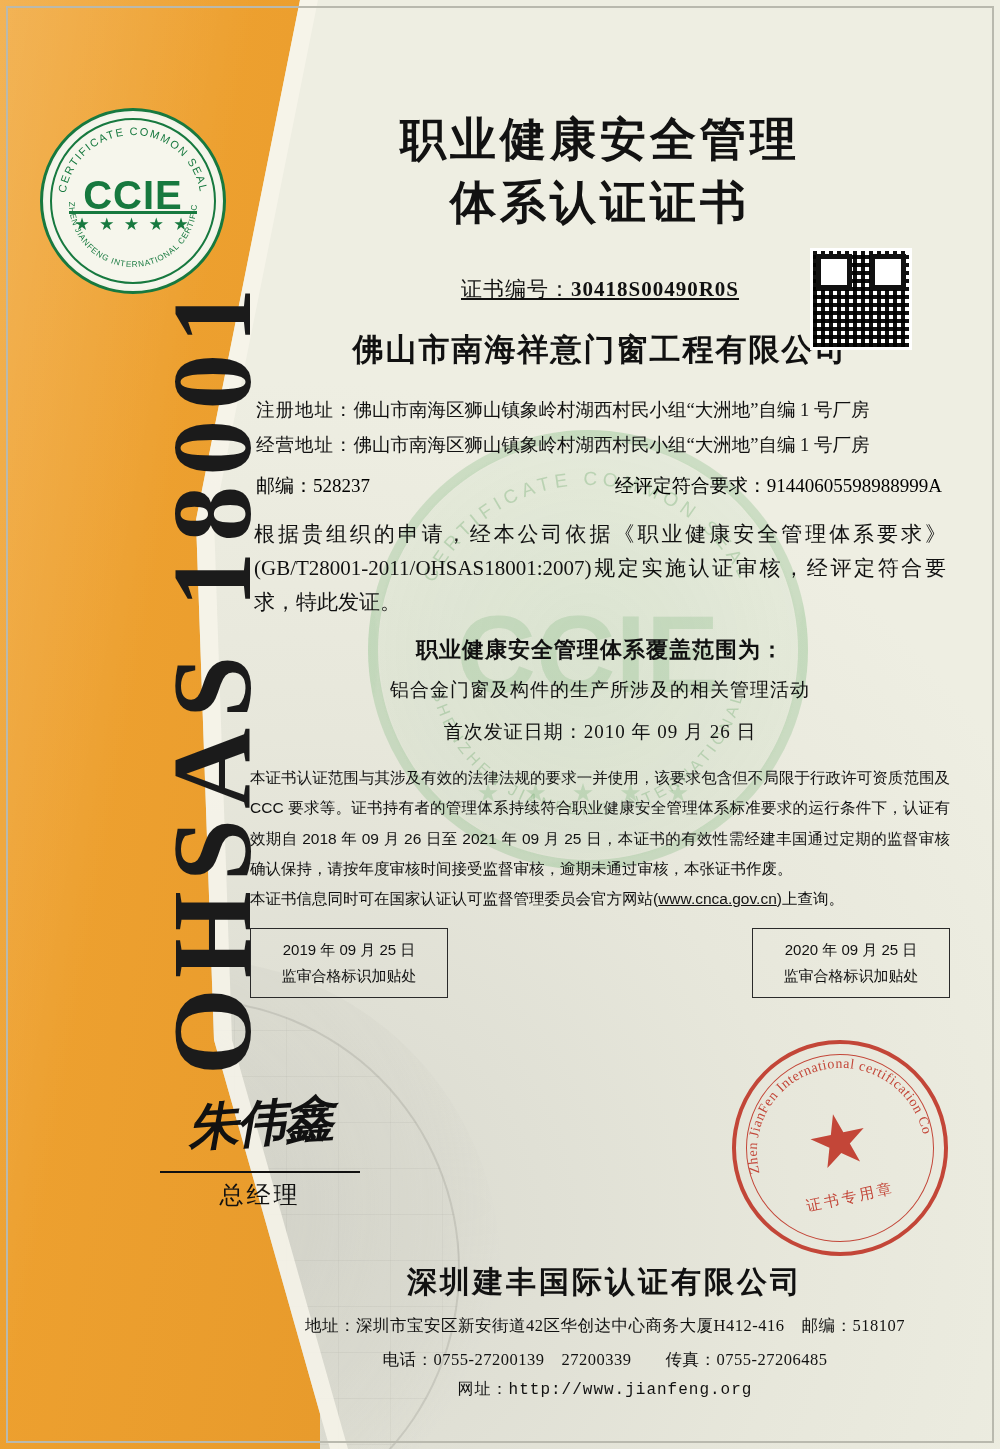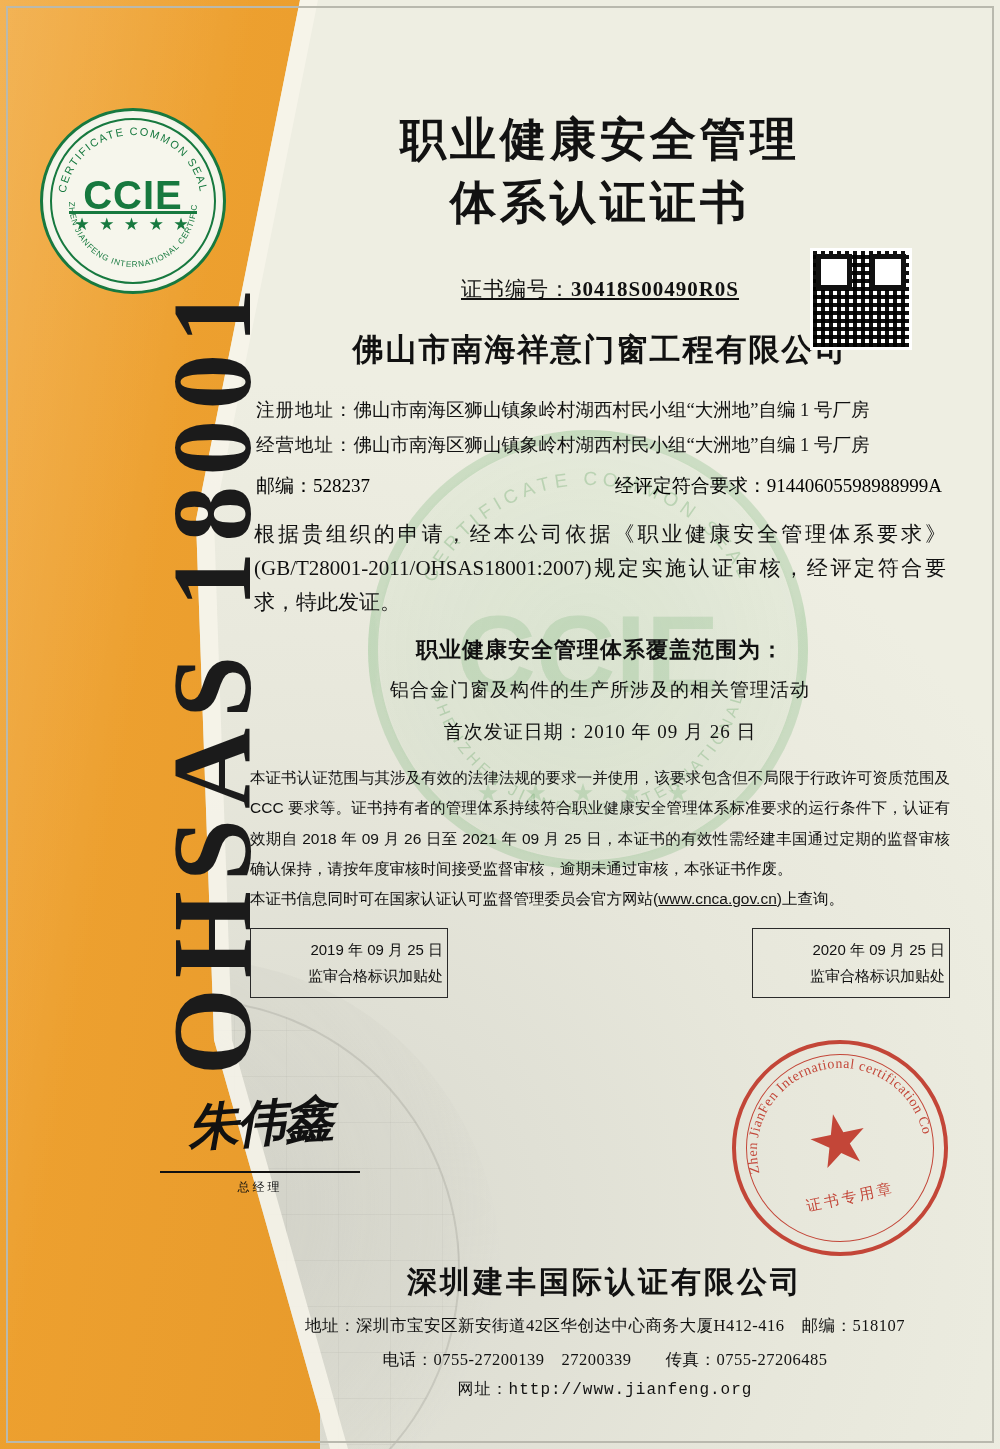--- a/index.html
+++ b/index.html
@@ -163,35 +163,35 @@
   }
   .fine{
     margin-top:18px;font-size:15.5px;line-height:1.95;color:#111;text-align:justify;
     font-family:"Liberation Sans", sans-serif;
   }
   .fine a{color:#111;text-decoration:underline;}
   .stampboxes{
     margin-top:14px;display:flex;justify-content:space-between;
   }
   .stampbox{
-    width:188px;border:1.5px solid #2a2a2a;text-align:right;padding:8px 4px 9px;
+    width:188px;border:1.5px solid #2a2a2a;text-align:center;padding:8px 4px 9px;
     font-size:15px;line-height:1.7;font-family:"Liberation Sans",sans-serif;color:#111;
   }
   
   .signature{
     position:absolute;left:110px;top:1090px;width:300px;text-align:center;
   }
   .sig-script{
     font-family:"Liberation Serif", serif;font-style:italic;font-weight:700;font-size:50px;color:#111;
     letter-spacing:-2px;transform:rotate(-4deg);
   }
   .sig-line{
     width:200px;height:2px;background:#111;margin:14px auto 6px;
   }
-  .sig-title{font-size:12px;color:#111;letter-spacing:3px;}
+  .sig-title{font-size:24px;color:#111;letter-spacing:3px;}
   
   .redstamp{
     position:absolute;right:52px;top:1040px;width:208px;height:208px;border-radius:50%;
     border:4px solid #c0392b;opacity:.92;
     transform:rotate(-12deg);
   }
   .redstamp .star{
     position:absolute;left:50%;top:46%;transform:translate(-50%,-50%);
     color:#c0392b;font-size:62px;line-height:1;
   }

